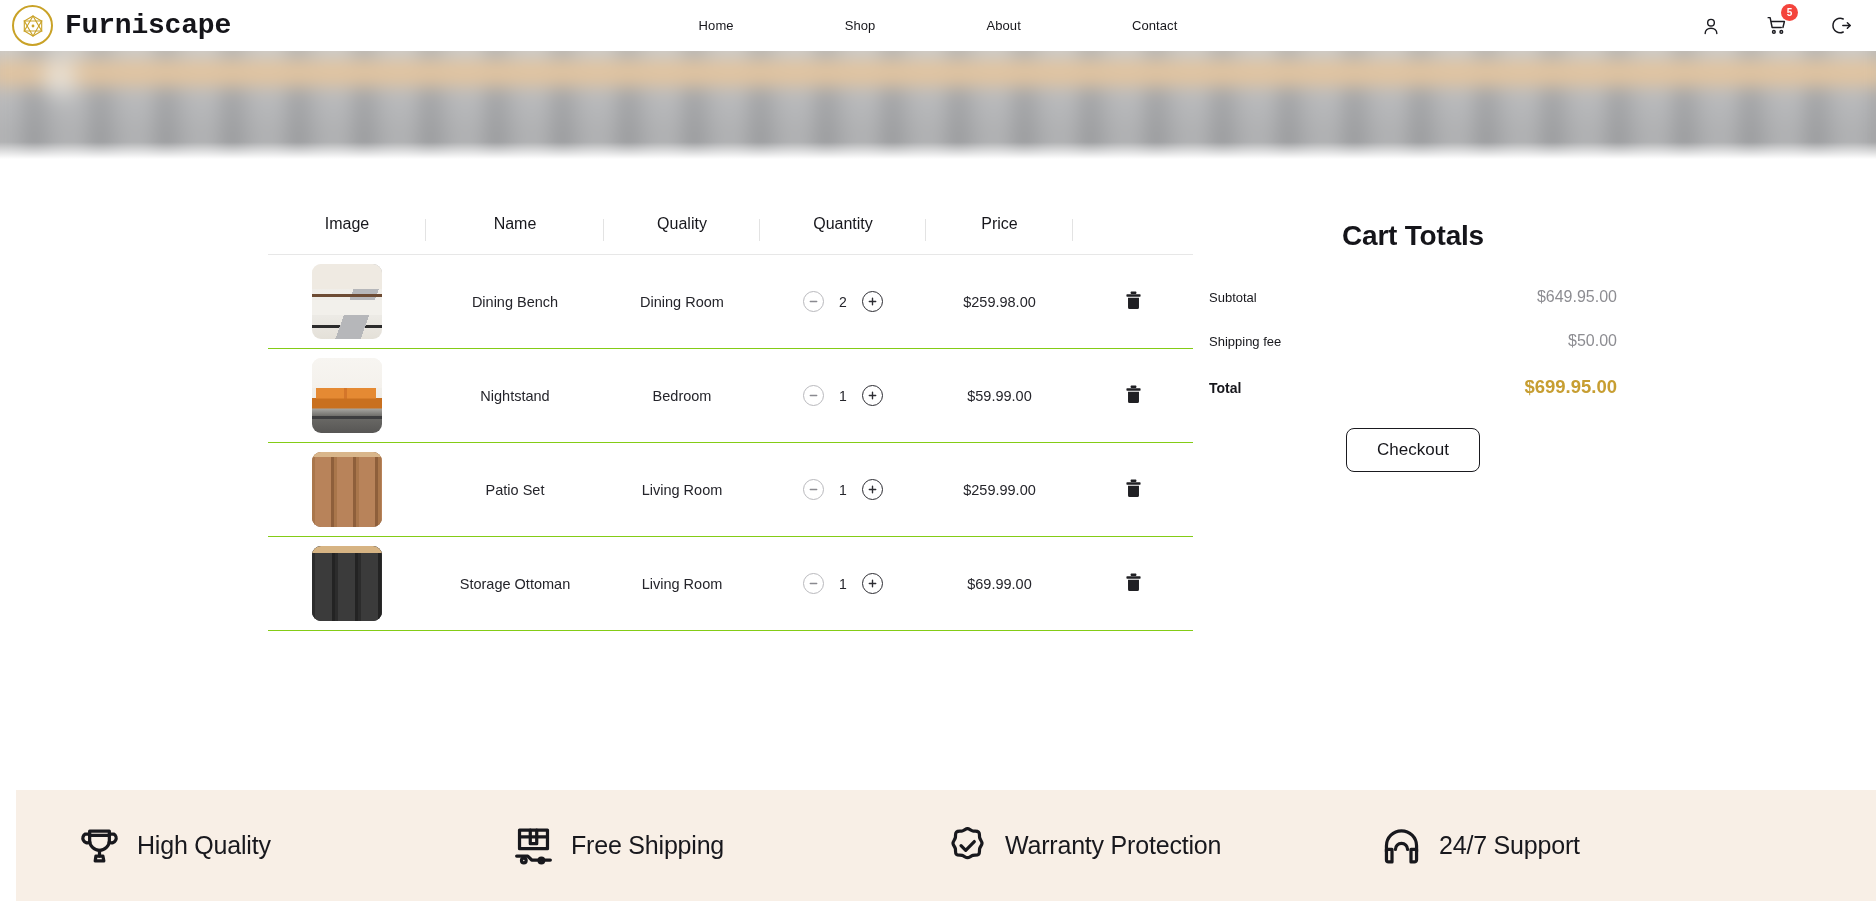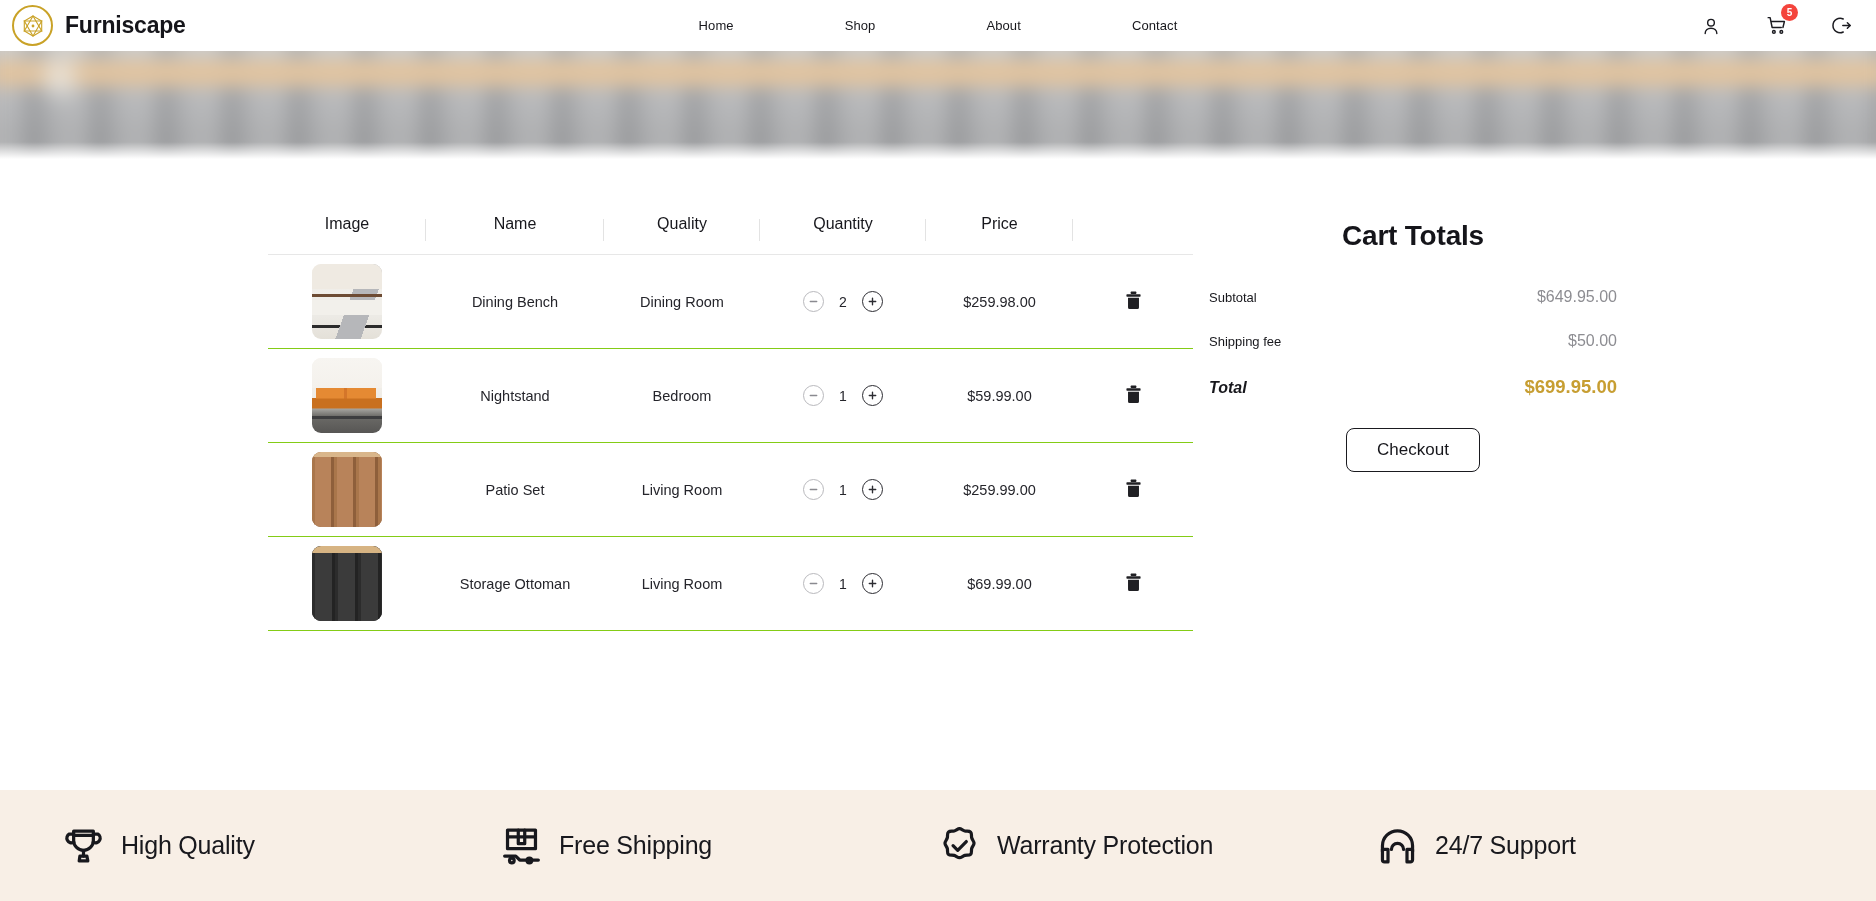--- a/index.html
+++ b/index.html
@@ -31,24 +31,25 @@
     flex: 0 0 auto;
   }
   .brand-logo {
     width: 41px; height: 41px;
     border-radius: 50%;
     border: 2px solid #c9a227;
     display: flex; align-items: center; justify-content: center;
     flex: 0 0 auto;
   }
   .brand-name {
-    font-size: 23px;
+    font-size: 28px;
     font-weight: bold;
     letter-spacing: -0.2px;
     color: #15151a;
+    font-family: Liberation Mono, monospace;
   }
 
   .nav {
     position: absolute;
     left: 0; right: 0;
     display: flex;
     justify-content: center;
     gap: 111px;
     pointer-events: none;
   }
@@ -251,42 +252,42 @@
   }
   .totals-row {
     display: flex;
     justify-content: space-between;
     align-items: baseline;
     padding: 0 6px;
     margin-bottom: 26px;
   }
   .totals-label { font-size: 13px; color: #17171c; }
   .totals-value { font-size: 16px; color: #8d8d92; }
-  .totals-row.grand .totals-label { font-weight: bold; font-size: 16px; font-style: italic; }
+  .totals-row.grand .totals-label { font-weight: bold; font-size: 14px; }
   .totals-row.grand .totals-value {
     font-weight: bold;
     font-size: 18.5px;
     color: #c79e32;
   }
   .checkout-wrap { display: flex; justify-content: center; margin-top: 30px; }
   .checkout-btn {
     background: #fff;
     border: 1.6px solid #1a1a1f;
     border-radius: 8px;
     font-size: 17px;
     font-family: "Liberation Sans", sans-serif;
     color: #17171c;
     padding: 11px 30px;
     cursor: pointer;
   }
 
   
   .features {
     position: absolute;
-    left: 0; right: 0; bottom: 0;
+    left: 16px; right: 0; bottom: 0;
     height: 111px;
     background: #f8efe6;
     display: flex;
     align-items: center;
     padding: 0 62px;
   }
   .feature {
     flex: 1;
     display: flex;
     align-items: center;

